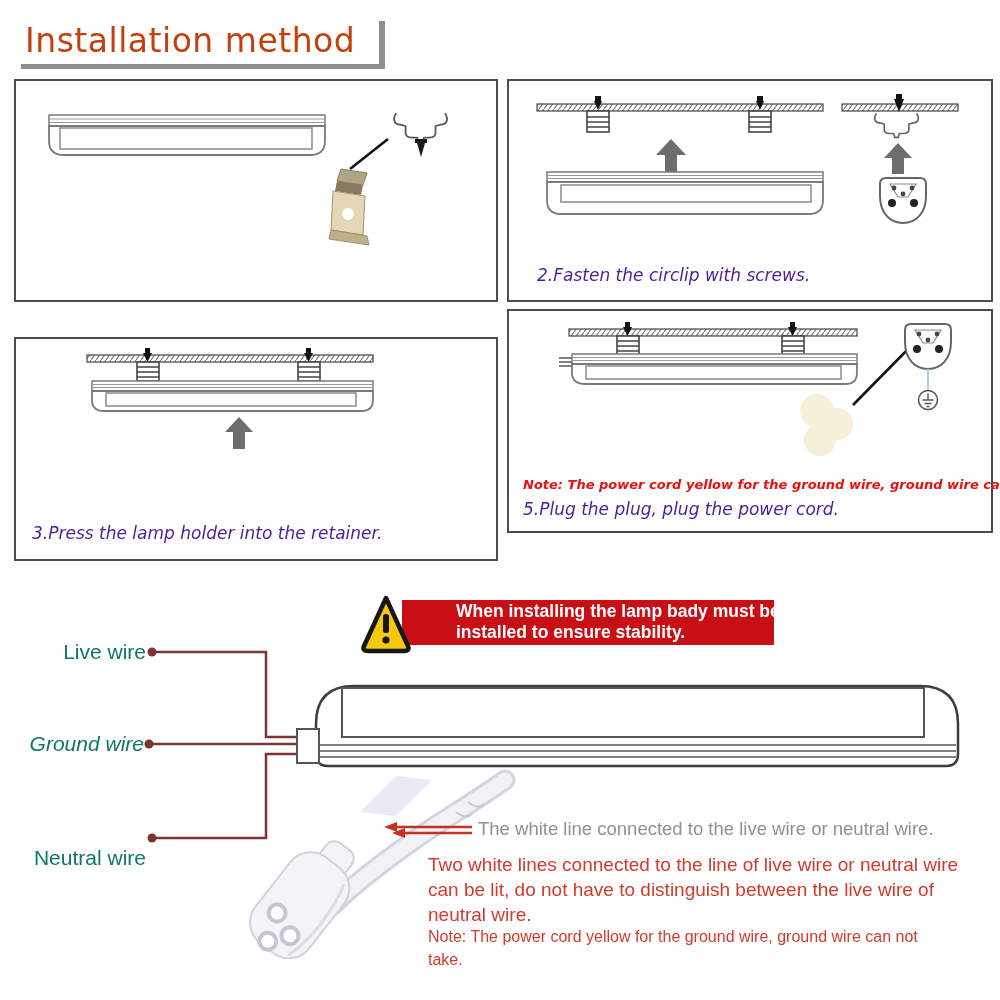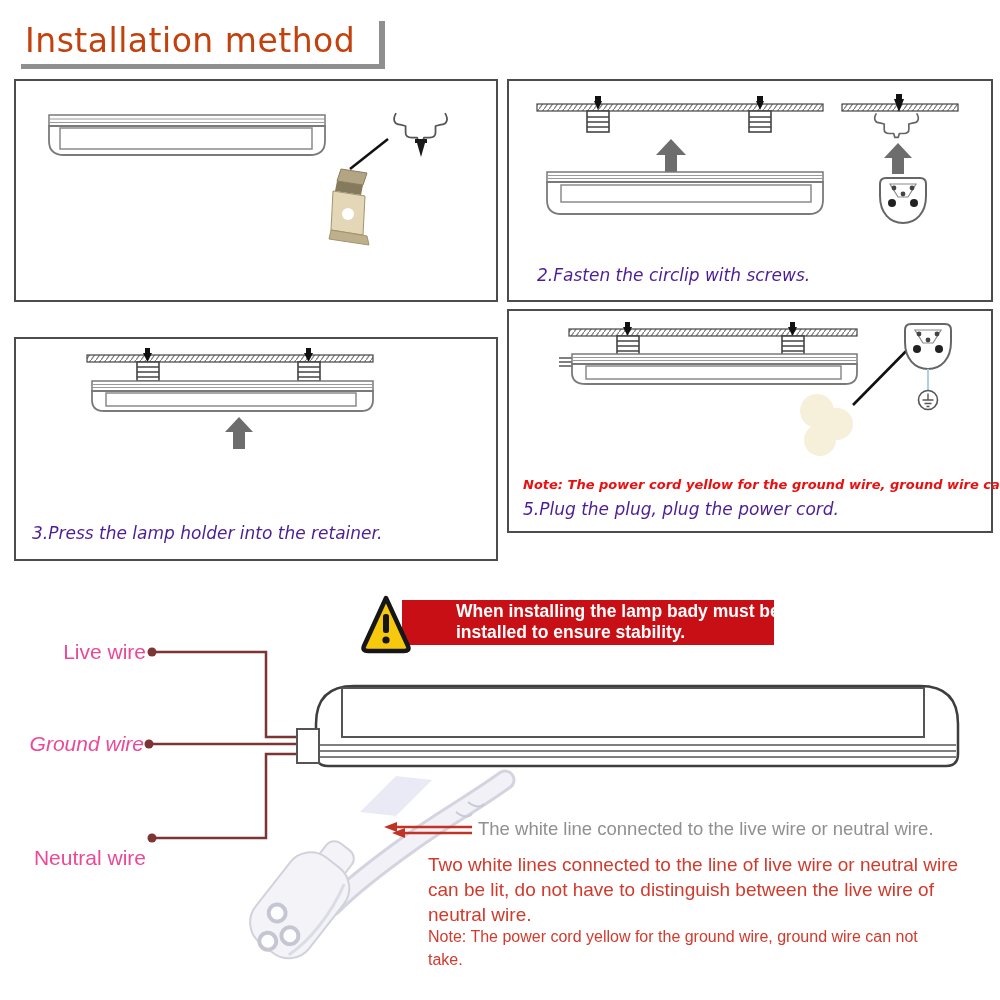--- a/index.html
+++ b/index.html
@@ -22,21 +22,21 @@
   .cap-italic{font-family:"DejaVu Sans",sans-serif;font-style:italic;font-size:17px;color:#4c1d95;}
   #panel4 .panel-note{position:absolute;left:14px;top:166px;width:462px;
         font-family:"DejaVu Sans",sans-serif;font-style:italic;font-weight:bold;
         font-size:13px;color:#e81010;white-space:nowrap;}
   
   #warn-banner{position:absolute;left:402px;top:600px;width:372px;height:45px;background:#c90f16;}
   #warn-text{position:absolute;left:26px;top:1px;width:345px;color:#ffffff;
              font-size:17.5px;line-height:21px;font-weight:600;margin-left:28px;}
   #warn-tri{position:absolute;left:360px;top:593px;}
   
-  .wire-label{position:absolute;color:#ec4899;font-size:21px;text-align:right;white-space:nowrap;}
+  .wire-label{position:absolute;color:#0f766e;font-size:21px;text-align:right;white-space:nowrap;}
   #lbl-live{left:20px;top:640px;width:126px;}
   #lbl-ground{left:6px;top:732px;width:138px;font-style:italic;}
   #lbl-neutral{left:4px;top:846px;width:142px;}
   
   #note-gray{position:absolute;left:478px;top:818px;width:505px;color:#909090;
              font-size:18.5px;white-space:nowrap;}
   #note-red{position:absolute;left:428px;top:852px;width:548px;color:#d23a2c;
             font-size:19px;line-height:25px;}
   #note-bottom{position:absolute;left:428px;top:925px;width:520px;color:#d23a2c;
             font-size:16px;line-height:23px;}

